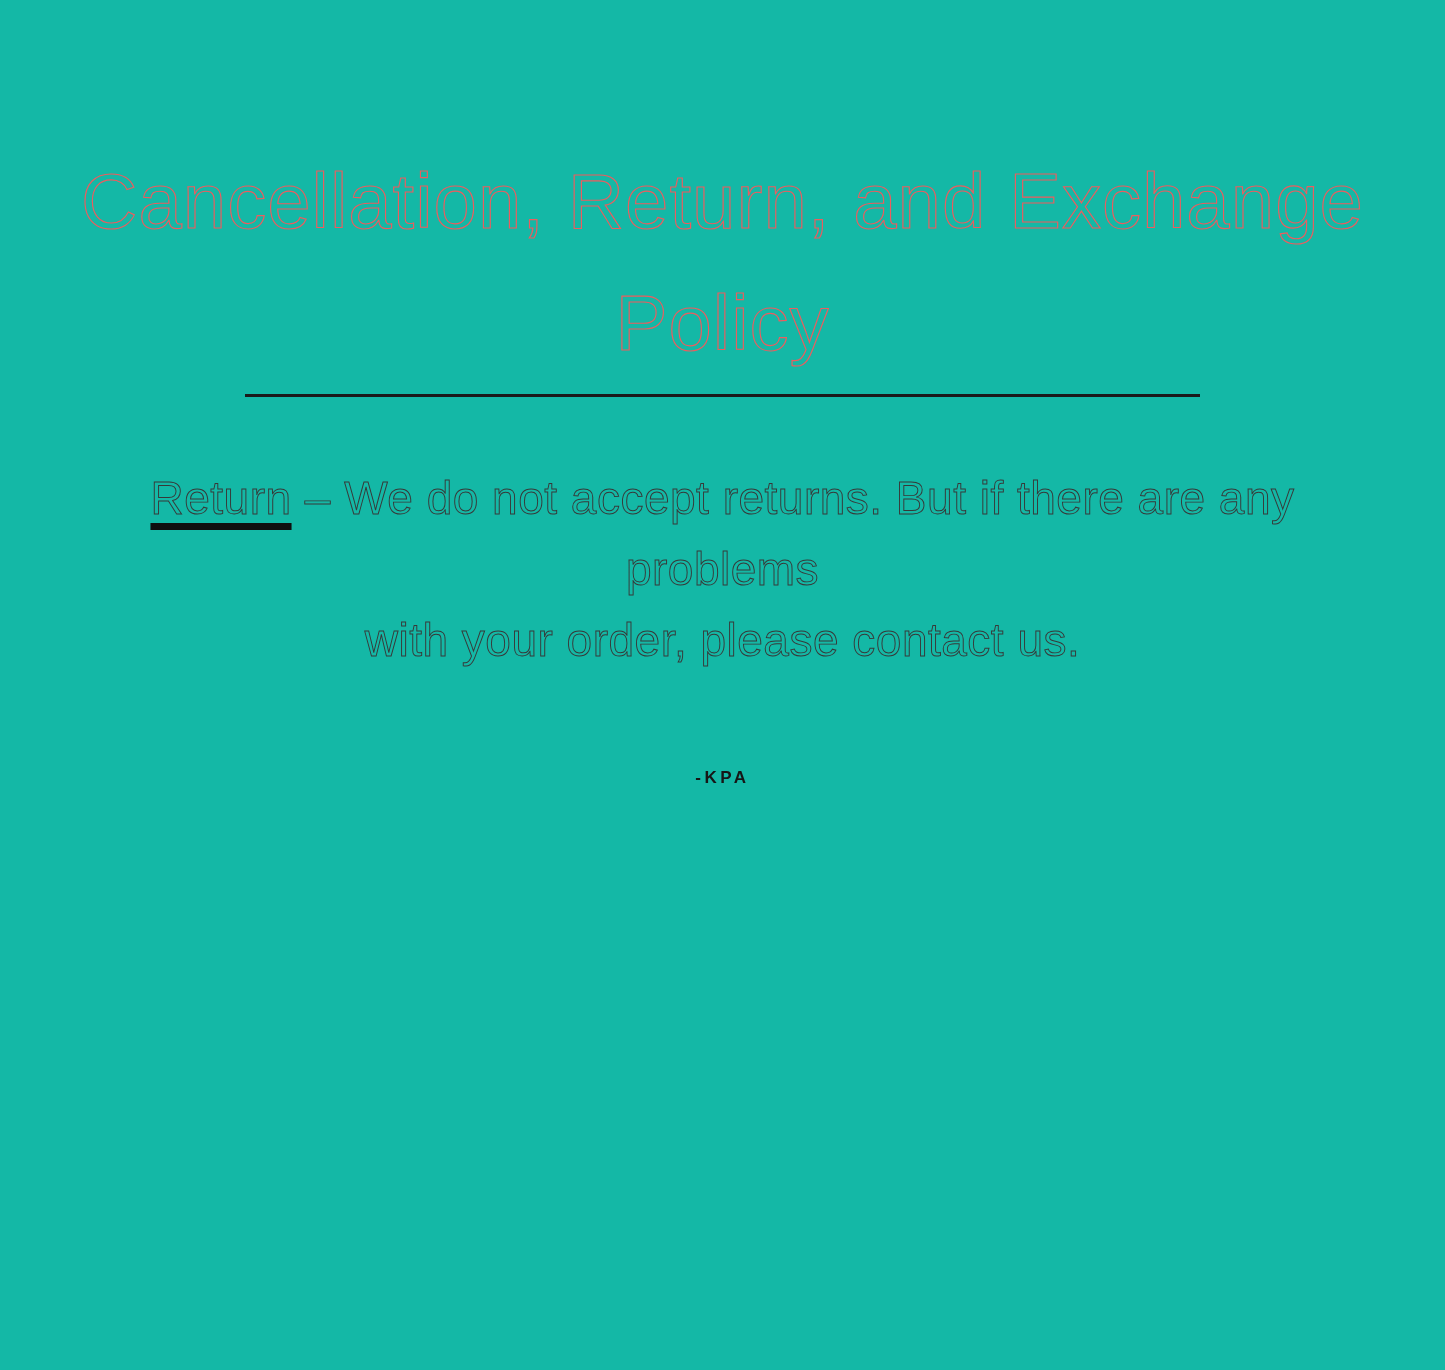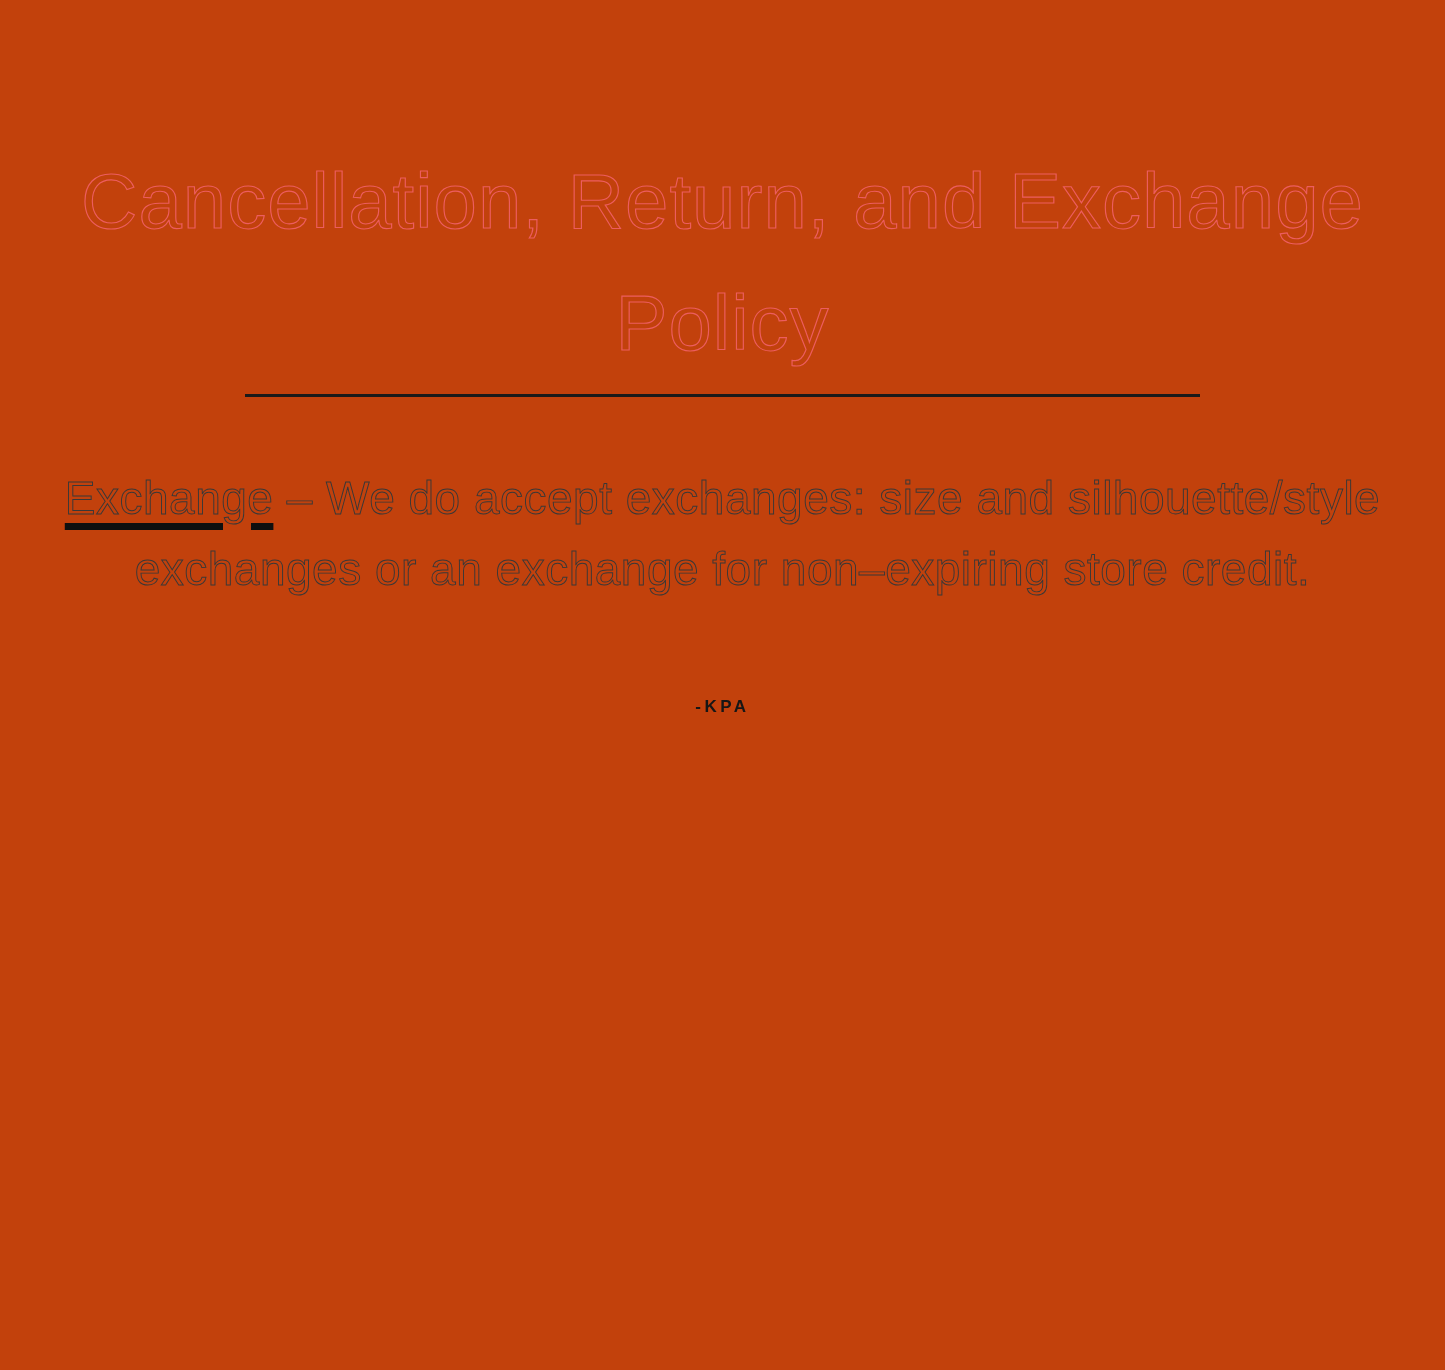--- a/index.html
+++ b/index.html
@@ -5,21 +5,21 @@
   html, body {
     margin: 0;
     padding: 0;
     background: #f5f4f2;
   }
   .canvas {
     position: relative;
     width: 1445px;
     height: 1370px;
     margin: 0 auto;
-    background: #c2410c;
+    background: #14b8a6;
     overflow: hidden;
     font-family: "Liberation Sans", "DejaVu Sans", sans-serif;
     text-align: center;
   }
 
   
   .hairline-pink { color: #ec5d5f; }
   .hairline-dark { color: #3a3a3a; }
   @supports (-webkit-text-stroke: 1px #000) {
     .hairline-pink {
@@ -100,25 +100,25 @@
 
 <div class="canvas">
 
   <h1 class="page-title hairline-pink">Cancellation, Return, and Exchange
 Policy</h1>
 
   <div class="title-divider"></div>
 
 
 
+  <p class="policy spaced hairline-dark">
+    <span class="policy-label">Return</span>
+    <span class="policy-separator">–</span>
+    <span class="policy-body">We do not accept returns. But if there are any problems
+with your order, please contact us.</span>
+  </p>
 
-  <p class="policy spaced hairline-dark">
-    <span class="policy-label">Exchange</span>
-    <span class="policy-separator">–</span>
-    <span class="policy-body">We do accept exchanges: size and silhouette/style
-exchanges or an exchange for non–expiring store credit.</span>
-  </p>
 
   <div class="footer">
     <div>-KPA</div>
   </div>
 
 </div>
 
 </body></html>

